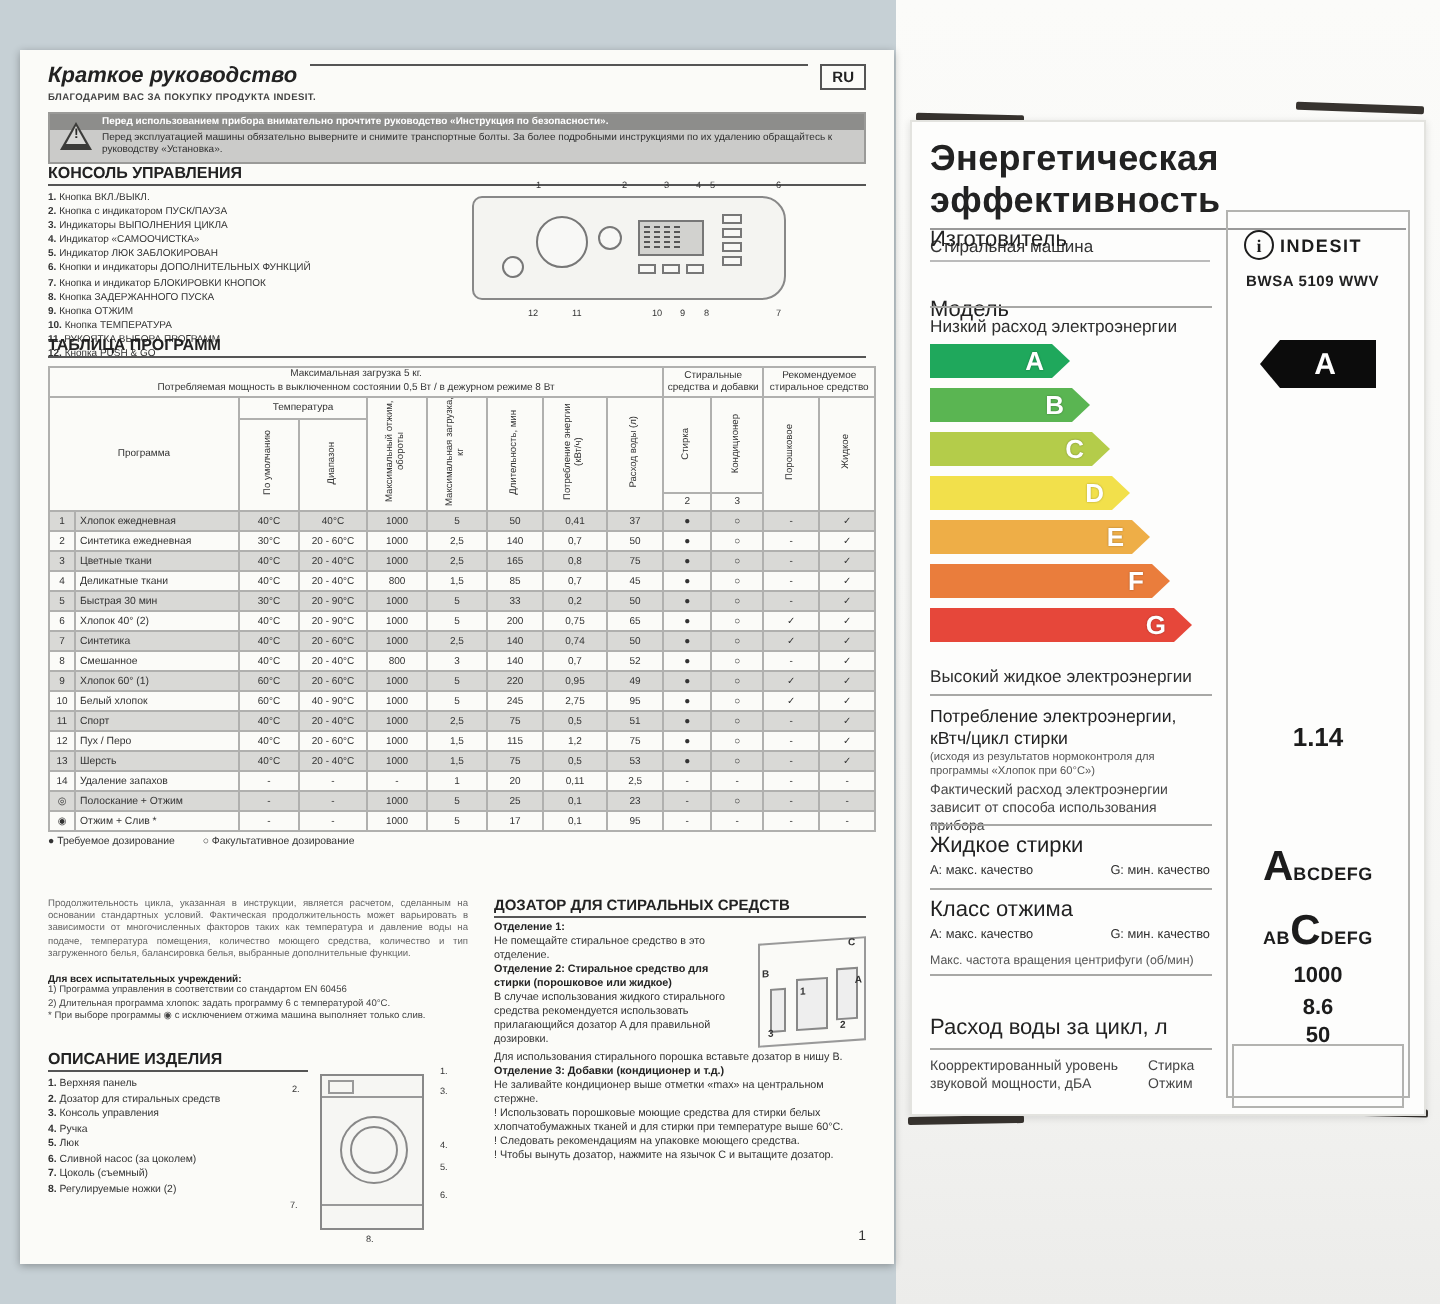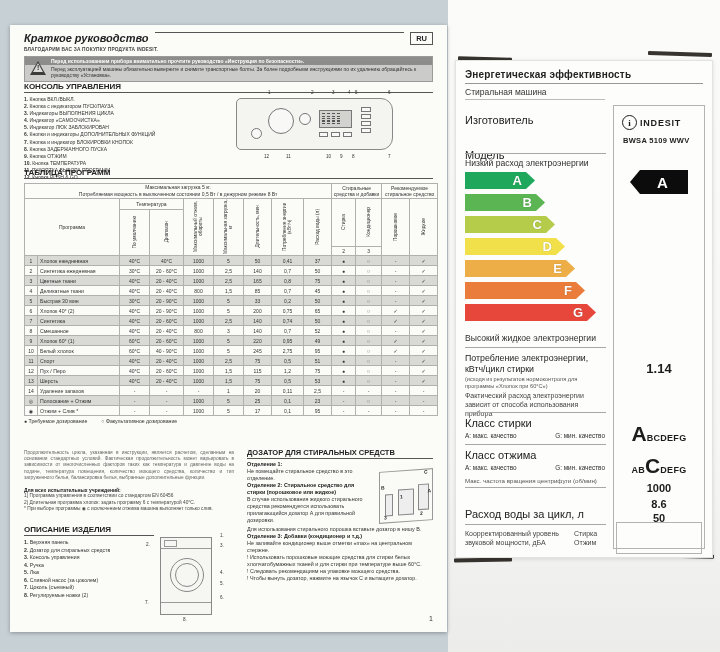--- a/index.html
+++ b/index.html
@@ -8,21 +8,21 @@
 
   
   .photo-panel { position:absolute; left:448px; top:0; width:272px; height:652px; background:linear-gradient(180deg,#fbfbf9 0%,#f6f6f4 70%,#ececea 100%); }
   .tape { position:absolute; height:4px; background:#37332f; border-radius:1px; }
   .tape.tl { left:10px; top:57px; width:54px; transform:rotate(1.5deg); }
   .tape.tr { left:200px; top:52px; width:64px; transform:rotate(2deg); }
   .tape.bl { left:6px; top:558px; width:58px; transform:rotate(-1deg); }
   .tape.br { left:202px; top:554px; width:64px; transform:rotate(1.5deg); }
 
   .elabel { position:absolute; left:7px; top:60px; width:258px; height:498px; background:#fdfdfc; border:1px solid #e3e3df; box-shadow:0 1px 4px rgba(0,0,0,.12); padding:8px 9px; }
-  .elabel .etitle { font-size:10px; font-weight:bold; color:#222; letter-spacing:.2px; border-bottom:1px solid #999; padding-bottom:3px; }
+  .elabel .etitle { font-size:18px; font-weight:bold; color:#222; letter-spacing:.2px; border-bottom:1px solid #999; padding-bottom:3px; }
   .elabel .esub { font-size:8.5px; color:#333; border-bottom:1px solid #bbb; padding:3px 0 2px; width:140px; }
   .lrow { position:absolute; left:9px; width:140px; color:#2e2e2e; }
   .hr { position:absolute; left:9px; width:141px; border-top:1px solid #a8a8a6; }
   .big-label { font-size:11px; color:#222; }
   .tiny-note { font-size:5.6px; color:#555; line-height:1.25; }
   .mid-note { font-size:7px; color:#444; line-height:1.25; }
   .arrow-col { position:absolute; left:9px; top:111px; }
   .e-arrow { height:17px; margin-bottom:5px; position:relative; clip-path:polygon(0 0, calc(100% - 9px) 0, 100% 50%, calc(100% - 9px) 100%, 0 100%); }
   .e-arrow span { position:absolute; right:13px; top:50%; transform:translateY(-55%); color:#fff; font-weight:bold; font-size:13px; text-shadow:0 0 1px rgba(0,0,0,.35); }
   .rbox { position:absolute; left:157px; top:44px; width:92px; height:444px; border:1px solid #b3b3b0; }
@@ -150,21 +150,21 @@
       </div>
 
     <div class="lrow" style="top:272px; font-size:8.6px;">Высокий жидкое электроэнергии</div>
     <div class="hr" style="top:286px;"></div>
 
     <div class="lrow" style="top:292px; font-size:8.8px; color:#222; line-height:1.2;">Потребление электроэнергии, кВтч/цикл стирки</div>
     <div class="lrow tiny-note" style="top:315px;">(исходя из результатов нормоконтроля для программы «Хлопок при 60°С»)</div>
     <div class="lrow mid-note" style="top:331px;">Фактический расход электроэнергии зависит от способа использования прибора</div>
     <div class="hr" style="top:351px;"></div>
 
-    <div class="lrow big-label" style="top:356px;">Класс стирки</div>
+    <div class="lrow big-label" style="top:356px;">Жидкое стирки</div>
     <div class="lrow" style="top:371px; font-size:6.4px; display:flex; justify-content:space-between;">
       <span>A: макс. качество</span>
       <span>G: мин. качество</span>
     </div>
     <div class="hr" style="top:383px;"></div>
 
     <div class="lrow big-label" style="top:388px;">Класс отжима</div>
     <div class="lrow" style="top:403px; font-size:6.4px; display:flex; justify-content:space-between;">
       <span>A: макс. качество</span>
       <span>G: мин. качество</span>

